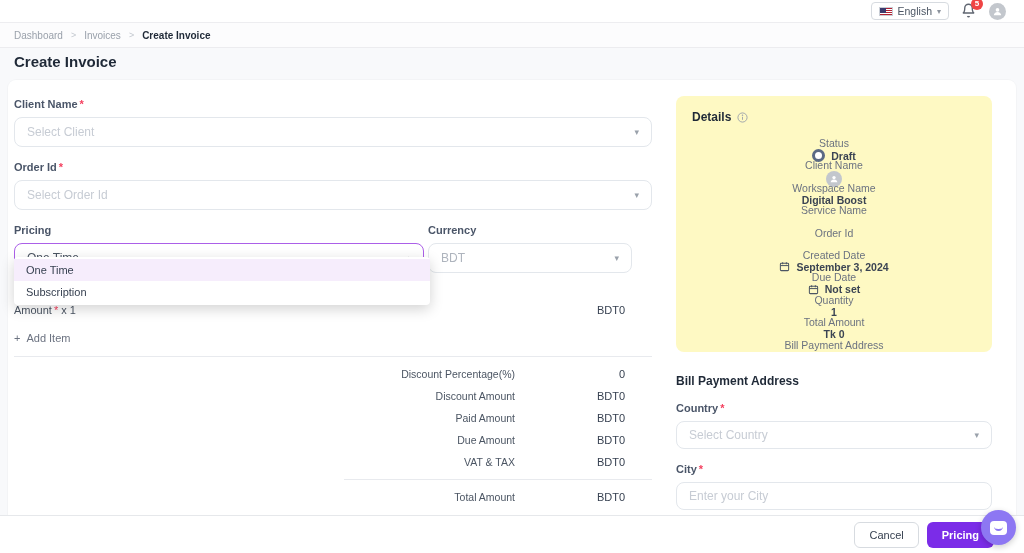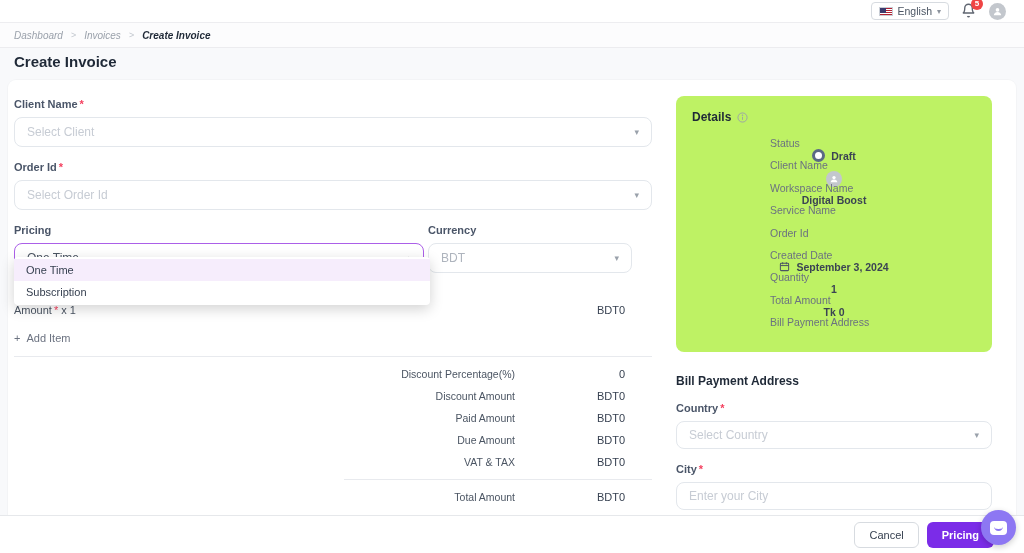--- a/index.html
+++ b/index.html
@@ -13,21 +13,21 @@
   .flag { width:14px; height:9px; position:relative; background:repeating-linear-gradient(#b22234 0 1px,#fff 1px 2px); border:0.5px solid #c9ced6; }
   .flag::after { content:""; position:absolute; left:0; top:0; width:6px; height:5px; background:#3c3b6e; }
   .lang-label { font-size:10.5px; color:#4b5563; }
   .chev-sm { font-size:8px; color:#8b929c; }
   .bell-wrap { position:relative; width:16px; height:16px; cursor:pointer; }
   .badge { position:absolute; top:-5px; right:-6px; background:#ef4444; color:#fff; font-size:8px; line-height:12px; min-width:12px; height:12px; border-radius:50%; text-align:center; font-weight:700; }
   .avatar { width:17px; height:17px; border-radius:50%; background:#c3c7cd; display:flex; align-items:center; justify-content:center; }
 
   
   .breadcrumb { position:absolute; top:23px; left:0; right:0; height:25px; background:#fcfcfd; border-bottom:1px solid #ececef; display:flex; align-items:center; padding-left:14px; gap:8px; font-size:10px; color:#9aa1ab; }
-  .crumb { cursor:pointer;font-style:italic; }
+  .crumb { cursor:pointer; }
   .crumb.current { color:#1f2937; font-weight:700; cursor:default; }
   .crumb-sep { font-size:9px; color:#c1c6cd; }
 
   .page-title { position:absolute; top:53px; left:14px; font-size:15px; font-weight:700; color:#1f2937; }
 
   
   .card { position:absolute; top:80px; left:8px; width:1008px; height:473px; background:#fff; border-radius:8px 8px 0 0; box-shadow:0 0 0 1px rgba(0,0,0,0.02); display:flex; }
   .col-left { width:656px; padding:18px 12px 0 6px; position:relative; }
   .col-right { width:352px; padding:16px 24px 0 12px; }
 
@@ -57,21 +57,21 @@
   .add-item { display:flex; align-items:center; gap:6px; font-size:11px; color:#6b7280; margin-top:16px; cursor:pointer; width:max-content; }
   .divider { border-top:1px solid #e8eaee; margin-top:12px; }
 
   .summary { margin-top:6px; }
   .sum-row { display:flex; justify-content:flex-end; align-items:center; height:22px; }
   .sum-label { font-size:10.5px; color:#4b5563; text-align:right; }
   .sum-value { width:137px; text-align:right; font-size:11px; color:#374151; padding-right:27px; }
   .sum-div { border-top:1px solid #e8eaee; margin:6px 0 6px 330px; }
 
   
-  .details-panel { background:#bef264; border-radius:8px; padding:14px 16px; height:256px; }
+  .details-panel { background:#fef9c3; border-radius:8px; padding:14px 16px; height:256px;text-align:center; }
   .details-title-row { display:flex; align-items:center; gap:6px; margin-bottom:13px; }
   .details-title { font-size:12px; font-weight:700; color:#1f2937; }
   .drow { display:flex; align-items:center; height:22.4px;flex-direction:column; }
   .dlabel { width:128px; font-size:10.5px; color:#6b7280; flex-shrink:0; }
   .dvalue { font-size:10.5px; font-weight:700; color:#3b4453; display:flex; align-items:center; gap:6px; }
   .donut { width:13px; height:13px; border-radius:50%; border:3.5px solid #5b6a84; background:#fff; }
   .avatar-sm { width:16px; height:16px; border-radius:50%; background:#c3c7cd; display:flex; align-items:center; justify-content:center; }
 
   .bill-title { font-size:12px; font-weight:700; color:#1f2937; margin:22px 0 14px 0; }
   .input { height:28px; border:1px solid #e3e7ec; border-radius:8px; background:#fff; display:flex; align-items:center; padding:0 12px; }
@@ -264,20 +264,32 @@
             <svg width="11" height="11" viewBox="0 0 24 24" fill="none" stroke="#4b5563" stroke-width="2.2">
               <rect x="3" y="5" width="18" height="16" rx="2"></rect>
               <line x1="8" y1="2.5" x2="8" y2="7"></line>
                 <line x1="16" y1="2.5" x2="16" y2="7"></line>
                 <line x1="3" y1="10" x2="21" y2="10"></line>
             </svg>
             <span>September 3, 2024</span>
           </span>
         </div>
 
+        <div class="drow">
+          <span class="dlabel">Due Date</span>
+          <span class="dvalue">
+            <svg width="11" height="11" viewBox="0 0 24 24" fill="none" stroke="#4b5563" stroke-width="2.2">
+              <rect x="3" y="5" width="18" height="16" rx="2"></rect>
+              <line x1="8" y1="2.5" x2="8" y2="7"></line>
+                <line x1="16" y1="2.5" x2="16" y2="7"></line>
+                <line x1="3" y1="10" x2="21" y2="10"></line>
+            </svg>
+            <span>Not set</span>
+          </span>
+        </div>
 
         <div class="drow">
           <span class="dlabel">Quantity</span>
           <span class="dvalue">1</span>
         </div>
 
         <div class="drow">
           <span class="dlabel">Total Amount</span>
           <span class="dvalue">Tk 0</span>
         </div>

